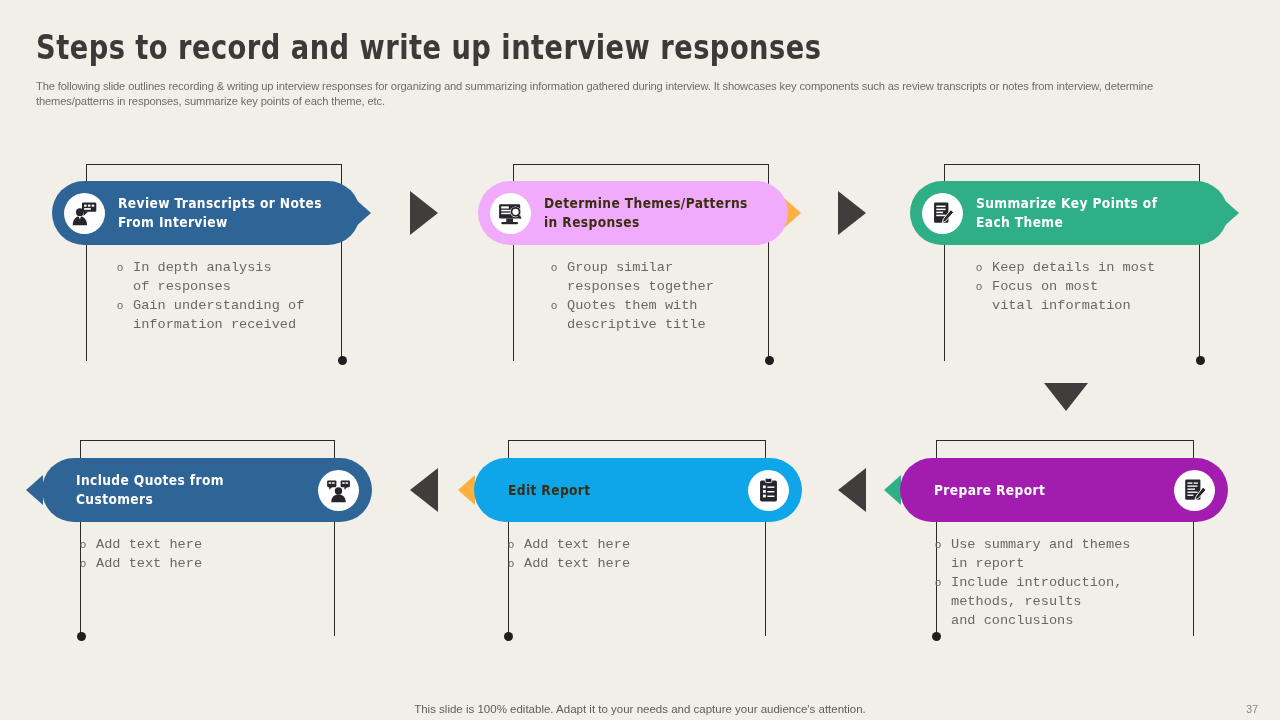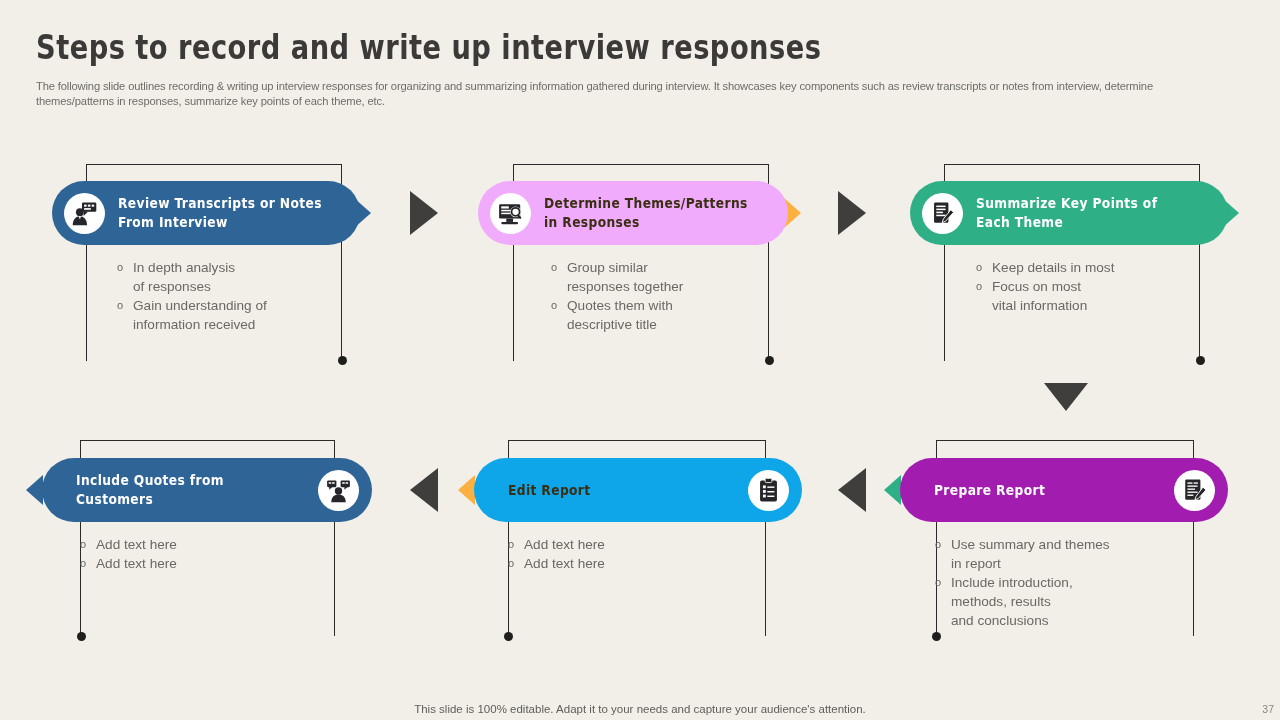--- a/index.html
+++ b/index.html
@@ -97,21 +97,21 @@
     z-index:3;
   }
   .bullets .b-row { display:flex; align-items:flex-start; margin-bottom:0px; }
   .bullets .b-mark {
     flex:0 0 auto;
     width:16px;
     font-size:11px;
     line-height:19px;
     color:#6A6864;
   }
-  .bullets .b-text { white-space:pre-line; }
+  .bullets .b-text { white-space:pre-line;font-family:Liberation Mono, monospace; }
 
   
   .dot {
     position:absolute;
     width:9px; height:9px; border-radius:50%;
     background:#1F1E1C;
     z-index:4;
   }
 
   
@@ -131,21 +131,21 @@
     border-right:22px solid transparent;
     border-top:28px solid #403E3C;
   }
 
   
   .footer-note {
     position:absolute; left:0; right:0; top:703px;
     text-align:center; font-size:11.5px; color:#5F5D5A;
   }
   .page-num {
-    position:absolute; right:6px; top:703px;
+    position:absolute; right:22px; top:703px;
     font-size:10.5px; color:#8A8783;
   }
 </style>
 </head>
 <body>
 
 <div class="slide">
 
   <div class="page-title">Steps to record and write up interview responses</div>
   <div class="page-subtitle">The following slide outlines recording &amp; writing up interview responses for organizing and summarizing information gathered during interview. It showcases key components such as review transcripts or notes from interview, determine themes/patterns in responses, summarize key points of each theme, etc.</div>

